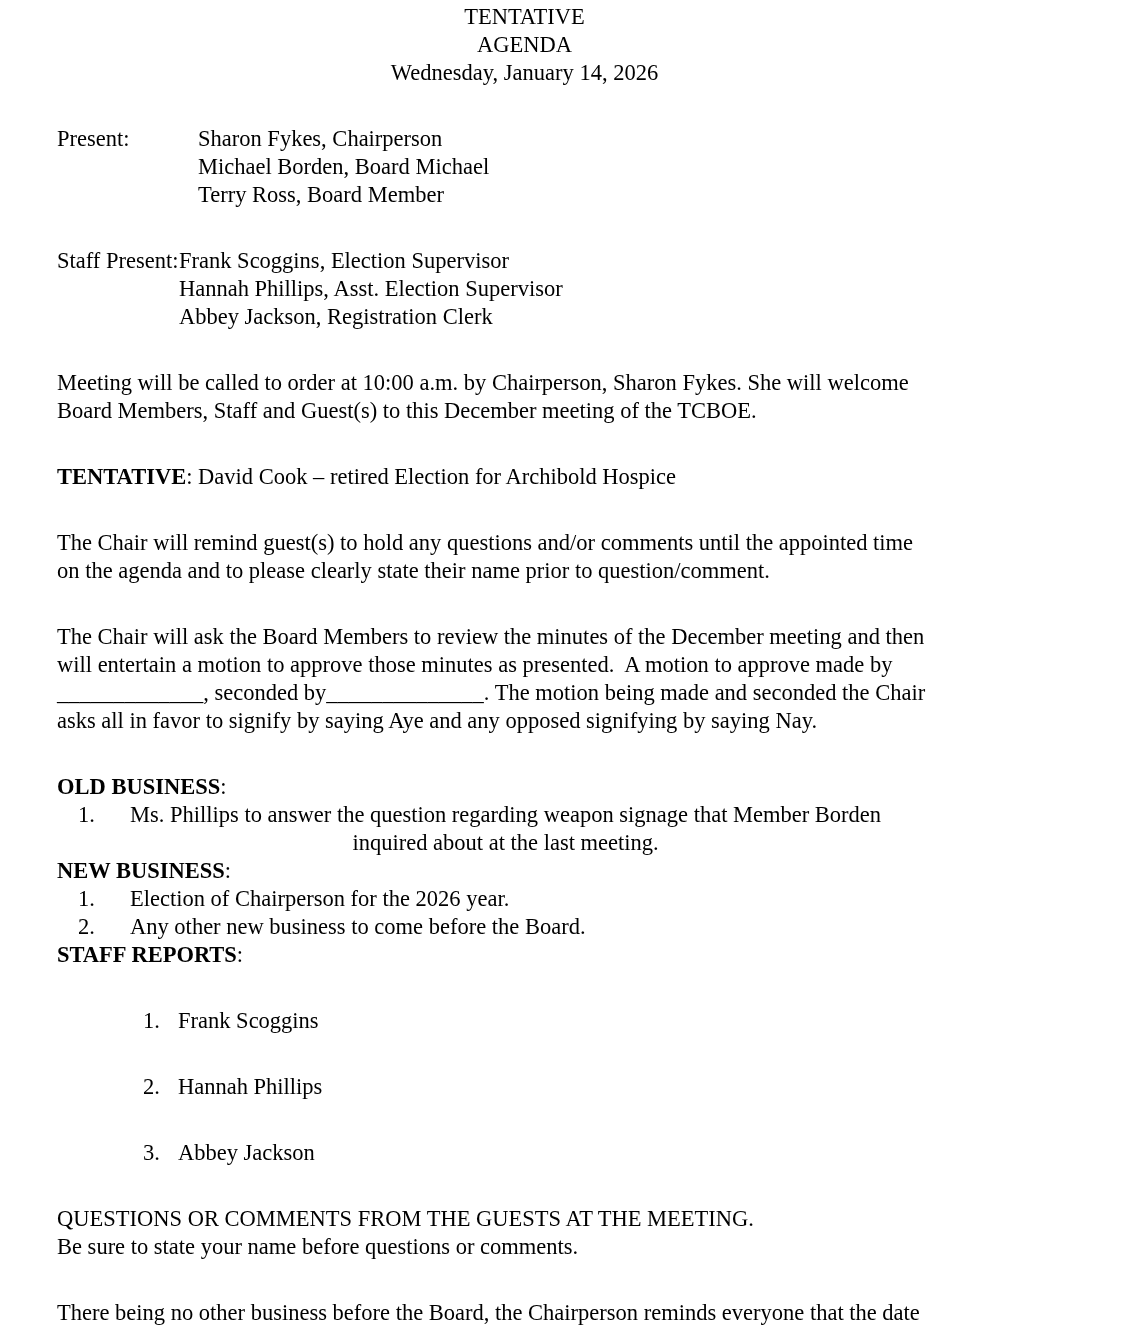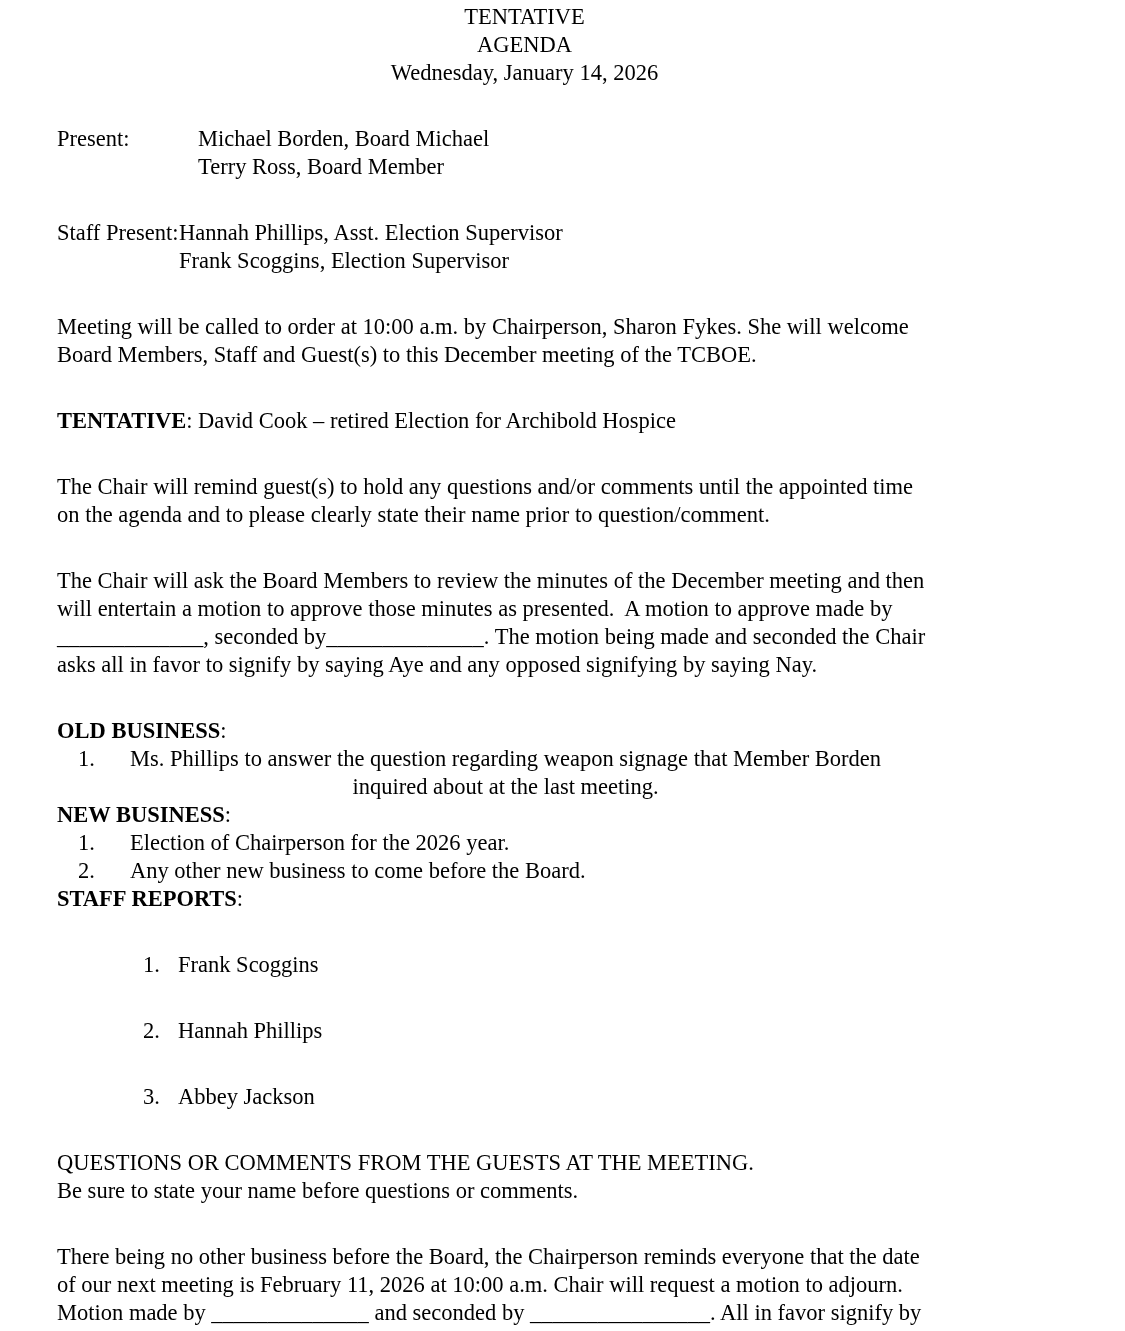--- a/index.html
+++ b/index.html
@@ -43,30 +43,32 @@
 
   <div class="title-block">
     <div>TENTATIVE</div>
     <div>AGENDA</div>
     <div>Wednesday, January 14, 2026</div>
   </div>
 
   <div class="attn-row mt">
     <div class="attn-label-present">Present:</div>
     <div class="attn-names">
+      <div>Sharon Fykes, Chairperson</div>
       <div>Michael Borden, Board Michael</div>
       <div>Terry Ross, Board Member</div>
     </div>
   </div>
 
   <div class="attn-row mt">
     <div class="attn-label-staff">Staff Present:</div>
     <div class="attn-names">
+      <div>Frank Scoggins, Election Supervisor</div>
       <div>Hannah Phillips, Asst. Election Supervisor</div>
-      <div>Frank Scoggins, Election Supervisor</div>
+      <div>Abbey Jackson, Registration Clerk</div>
     </div>
   </div>
 
   <p class="pre mt">Meeting will be called to order at 10:00 a.m. by Chairperson, Sharon Fykes. She will welcome
 Board Members, Staff and Guest(s) to this December meeting of the TCBOE.</p>
 
   <p class="pre mt"><span class="bold">TENTATIVE</span><span>: David Cook – retired Election for Archibold Hospice</span></p>
 
   <p class="pre mt">The Chair will remind guest(s) to hold any questions and/or comments until the appointed time
 on the agenda and to please clearly state their name prior to question/comment.</p>

